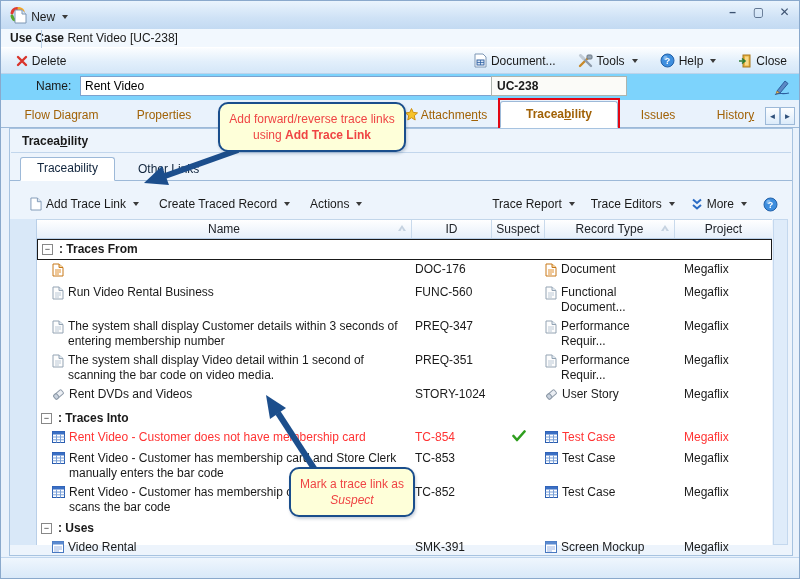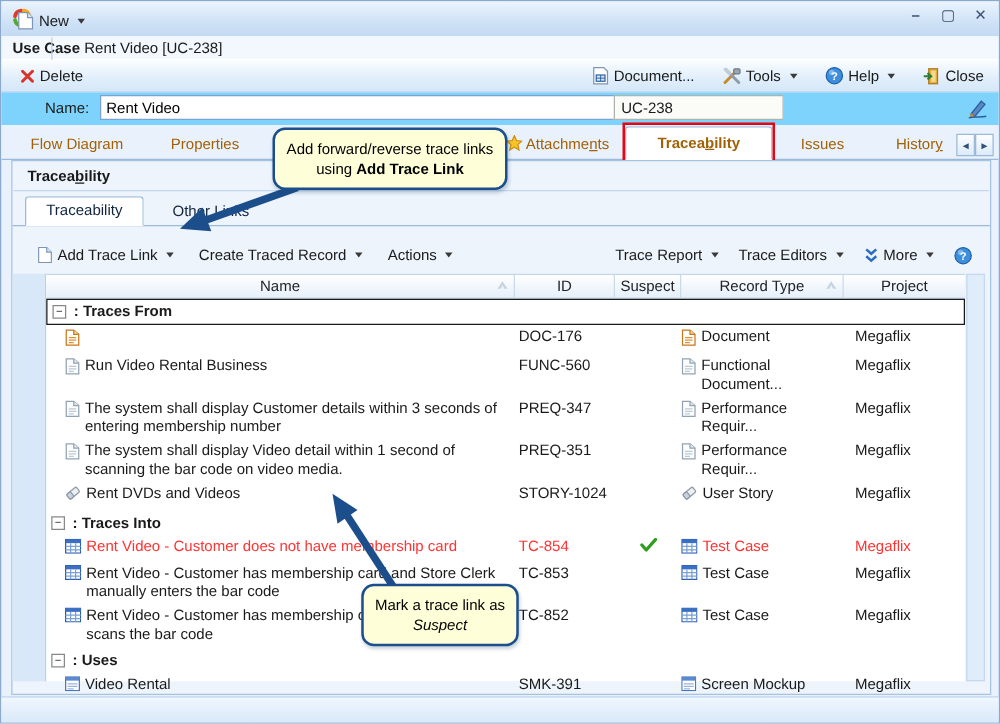--- a/index.html
+++ b/index.html
@@ -34,21 +34,21 @@
   .tb-sep { width:1px; height:18px; background:#b9cfe6; margin:0 4px; }
   .caret { width:0; height:0; border-left:3.5px solid transparent; border-right:3.5px solid transparent;
            border-top:4px solid #3a3a3a; margin-left:3px; display:inline-block; }
 
   
   .name-row { position:absolute; left:0; top:73px; right:0; height:26px; background:#7dd3fc; }
   .name-label { position:absolute; left:35px; top:5px; }
   .name-input { position:absolute; left:79px; top:2px; width:466px; height:20px;
                 border:1px solid #7da2ce; background:#fff; font:inherit; padding:0 4px; }
   .id-box { position:absolute; left:490px; top:2px; width:136px; height:20px;
-            border:1px solid #adb4ae; background:#fbfbf8; line-height:18px; padding:0 5px; }
+            border:1px solid #adb4ae; background:#fbfbf8; line-height:18px; padding:0 5px;font-weight:bold; }
   .pencil { position:absolute; right:8px; top:3px; width:18px; height:18px; }
 
   
   .tabstrip { position:absolute; left:0; top:99px; right:0; height:28px; background:#e9f2fc; }
   .tabstrip .baseline { position:absolute; left:0; right:0; bottom:0; height:1px; background:#9db9d8; }
   .tab { position:absolute; bottom:0; height:24px; line-height:22px; text-align:center;
          color:#a16207; cursor:default; }
   .tab.active { background:#fff; border:1px solid #9db9d8; border-bottom:1px solid #fff;
                 border-radius:3px 3px 0 0; font-weight:bold; height:27px; line-height:25px; }
   .tab .star { display:inline-block; vertical-align:-2px; margin-right:3px; }
@@ -113,21 +113,21 @@
             font-size:9px; line-height:9px; text-align:center; margin:2px 6px 0 4px; flex:none;
             font-weight:normal; }
   .glabel { line-height:15px; }
 
   
   .statusbar { position:absolute; left:0; right:0; bottom:0; height:21px;
                background:linear-gradient(#eff6fd,#d9e9f9); border-top:1px solid #c0d6ee; }
 
   
   .callout { position:absolute; background:#feffd9; border:2px solid #1a4e8c; border-radius:10px;
-             text-align:center; padding:7px 8px; line-height:16px; color:#000000; z-index:30;
+             text-align:center; padding:7px 8px; line-height:16px; color:#ef4444; z-index:30;
              box-shadow:1px 2px 3px rgba(40,70,110,.25); }
   .callout1 { left:217px; top:101px; width:188px; }
   .callout2 { left:288px; top:466px; width:126px; }
   .overlay-svg { position:absolute; left:0; top:0; width:800px; height:579px;
                  pointer-events:none; z-index:25; }
 </style>
 </head>
 <body>
 
 <div class="window">

